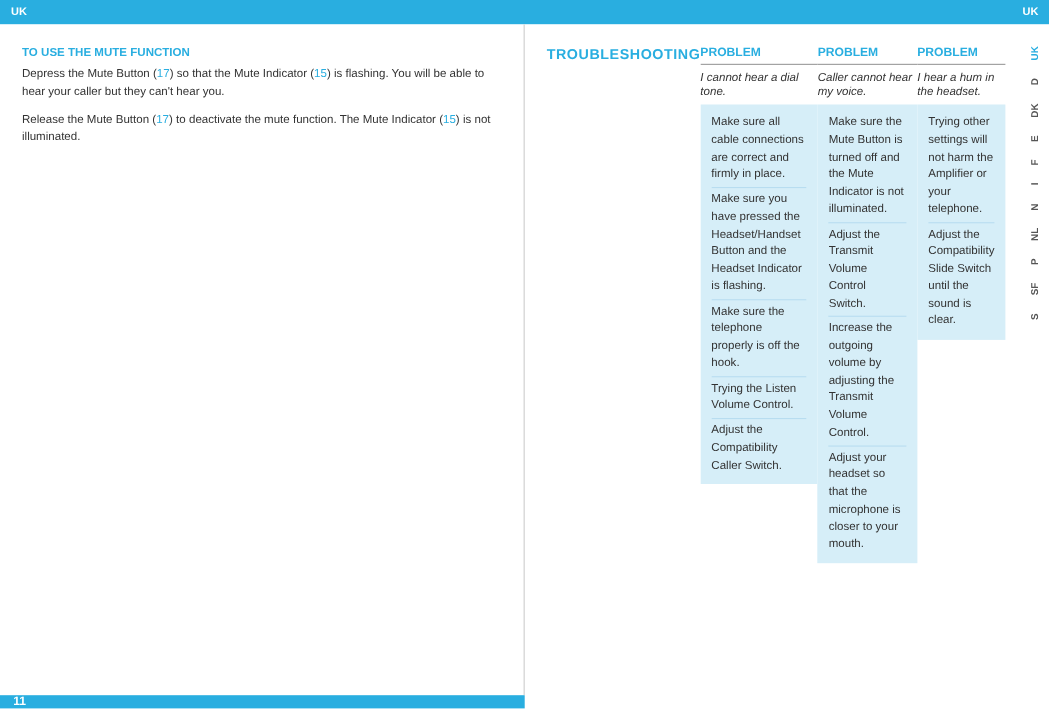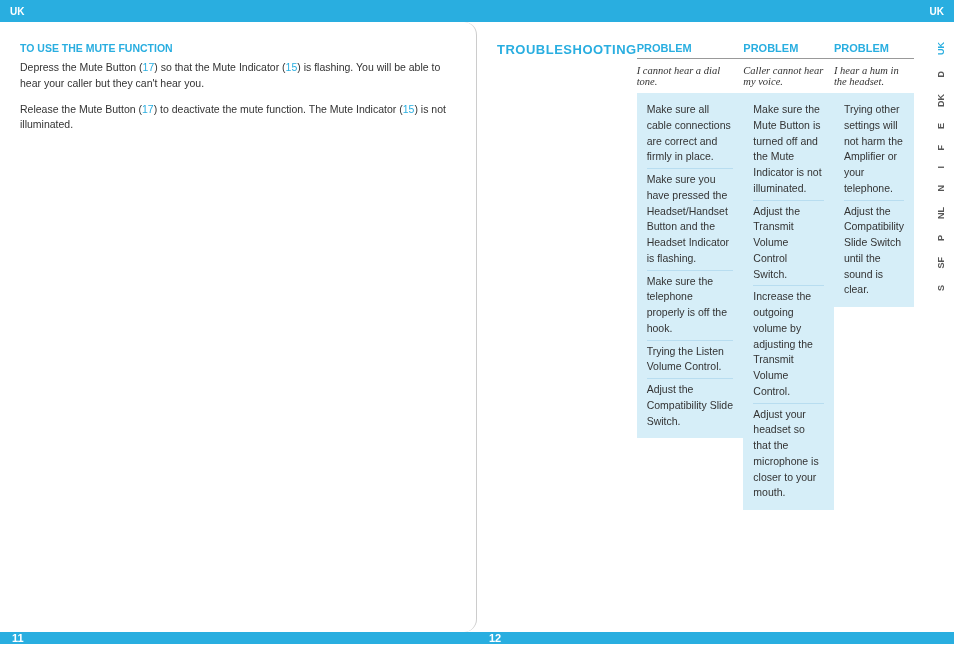--- a/index.html
+++ b/index.html
@@ -36,21 +36,20 @@
       flex: 1;
       overflow: hidden;
     }
 
     
     .left-page {
       width: 477px;
       padding: 20px 20px 20px 20px;
       border-right: 1px solid #ccc;
       position: relative;
-      border-radius: 13px;
     }
 
     .section-heading {
       color: #29aee0;
       font-size: 10.5px;
       font-weight: bold;
       margin-bottom: 6px;
       text-transform: uppercase;
     }
 
@@ -127,21 +126,20 @@
       font-weight: bold;
       text-transform: uppercase;
       margin-bottom: 4px;
     }
 
     .problem-description {
       font-size: 10.5px;
       font-style: italic;
       color: #333;
       margin-bottom: 6px;
-      font-family: Liberation Serif, serif;
     }
 
     .solutions-block {
       background: #d6eef8;
       padding: 6px 10px;
       margin-bottom: 10px;
     }
 
     .solution-row {
       font-size: 10.5px;
@@ -211,21 +209,21 @@
 
     <div>
       <div class="problem-label">PROBLEM</div>
       <hr class="problem-divider">
       <div class="problem-description">I cannot hear a dial tone.</div>
       <div class="solutions-block">
         <div class="solution-row">Make sure all cable connections are correct and firmly in place.</div>
         <div class="solution-row">Make sure you have pressed the Headset/Handset Button and the Headset Indicator is flashing.</div>
         <div class="solution-row">Make sure the telephone properly is off the hook.</div>
         <div class="solution-row">Trying the Listen Volume Control.</div>
-        <div class="solution-row">Adjust the Compatibility Slide Switch.</div>
+        <div class="solution-row">Adjust the Compatibility Caller Switch.</div>
       </div>
     </div>
 
     <div>
       <div class="problem-label">PROBLEM</div>
       <hr class="problem-divider">
       <div class="problem-description">Caller cannot hear my voice.</div>
       <div class="solutions-block">
         <div class="solution-row">Make sure the Mute Button is turned off and the Mute Indicator is not illuminated.</div>
         <div class="solution-row">Adjust the Transmit Volume Control Switch.</div>
@@ -256,14 +254,13 @@
       <span class="side-letter">P</span>
       <span class="side-letter">SF</span>
       <span class="side-letter">S</span>
     </div>
   </div>
 
 </div>
 
 <div class="bottom-bar">
   <div class="page-num-left">11</div>
-  <div class="page-num-right">12</div>
 </div>
 
 </body></html>

